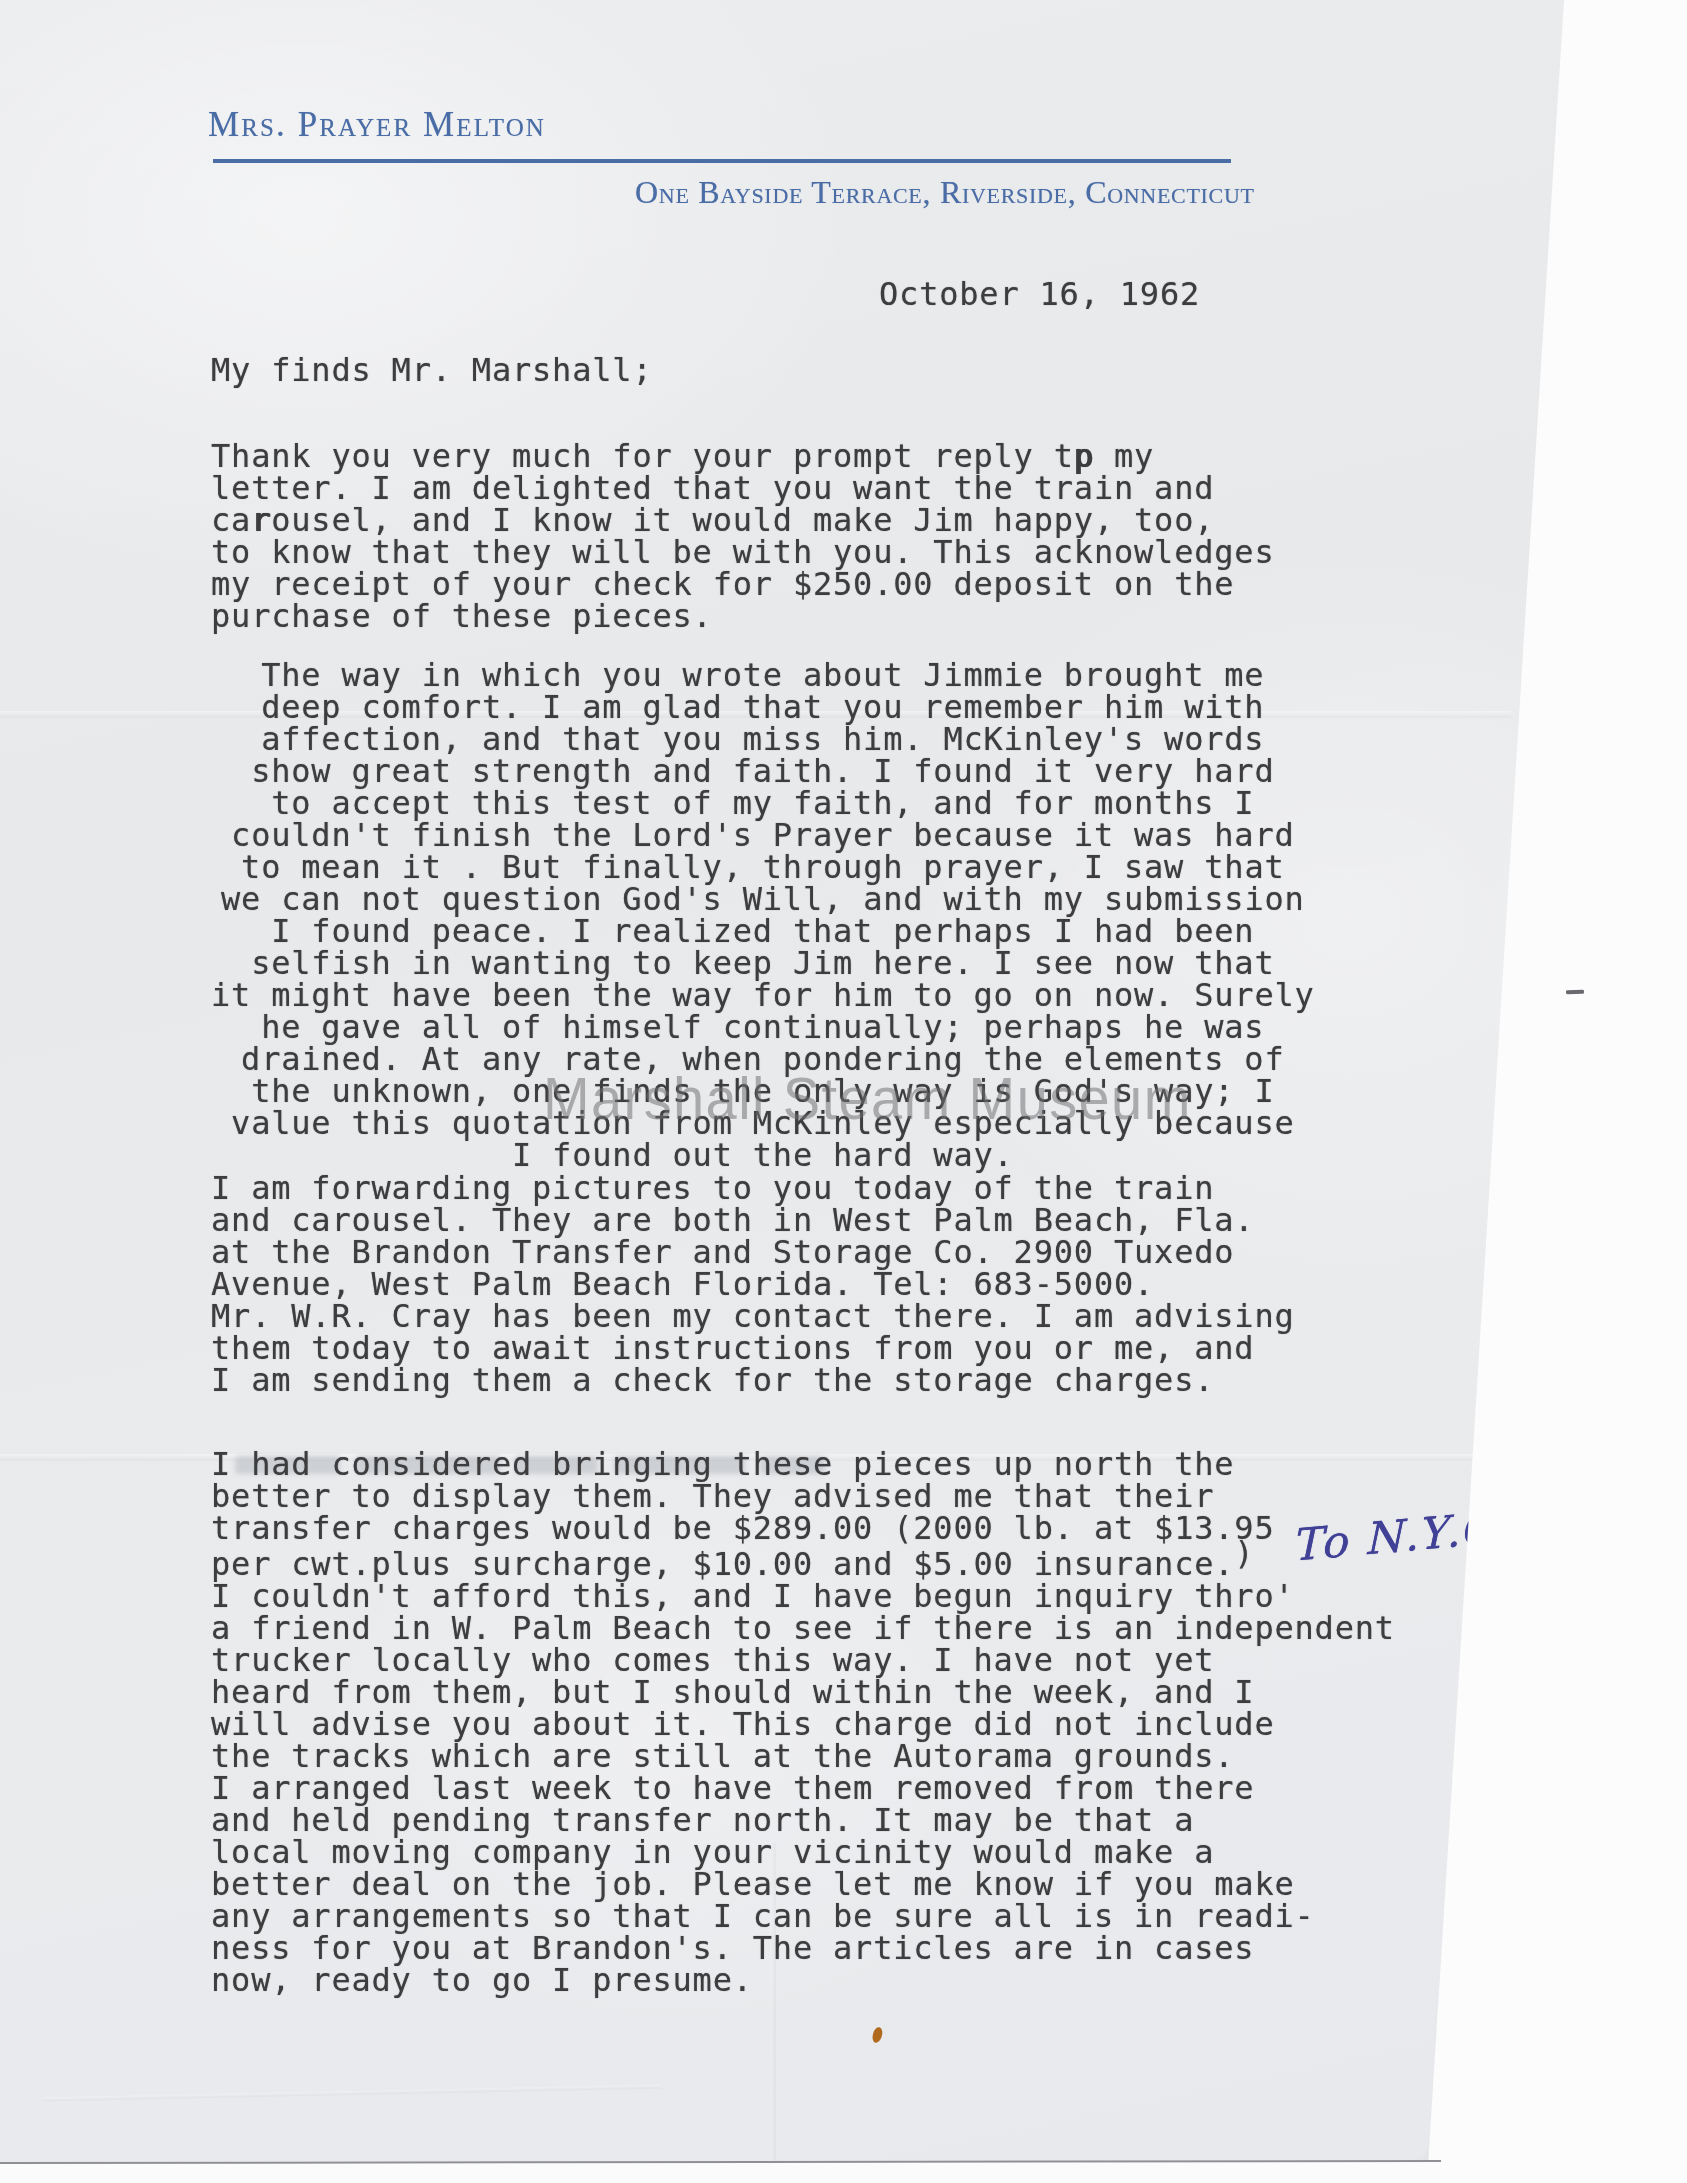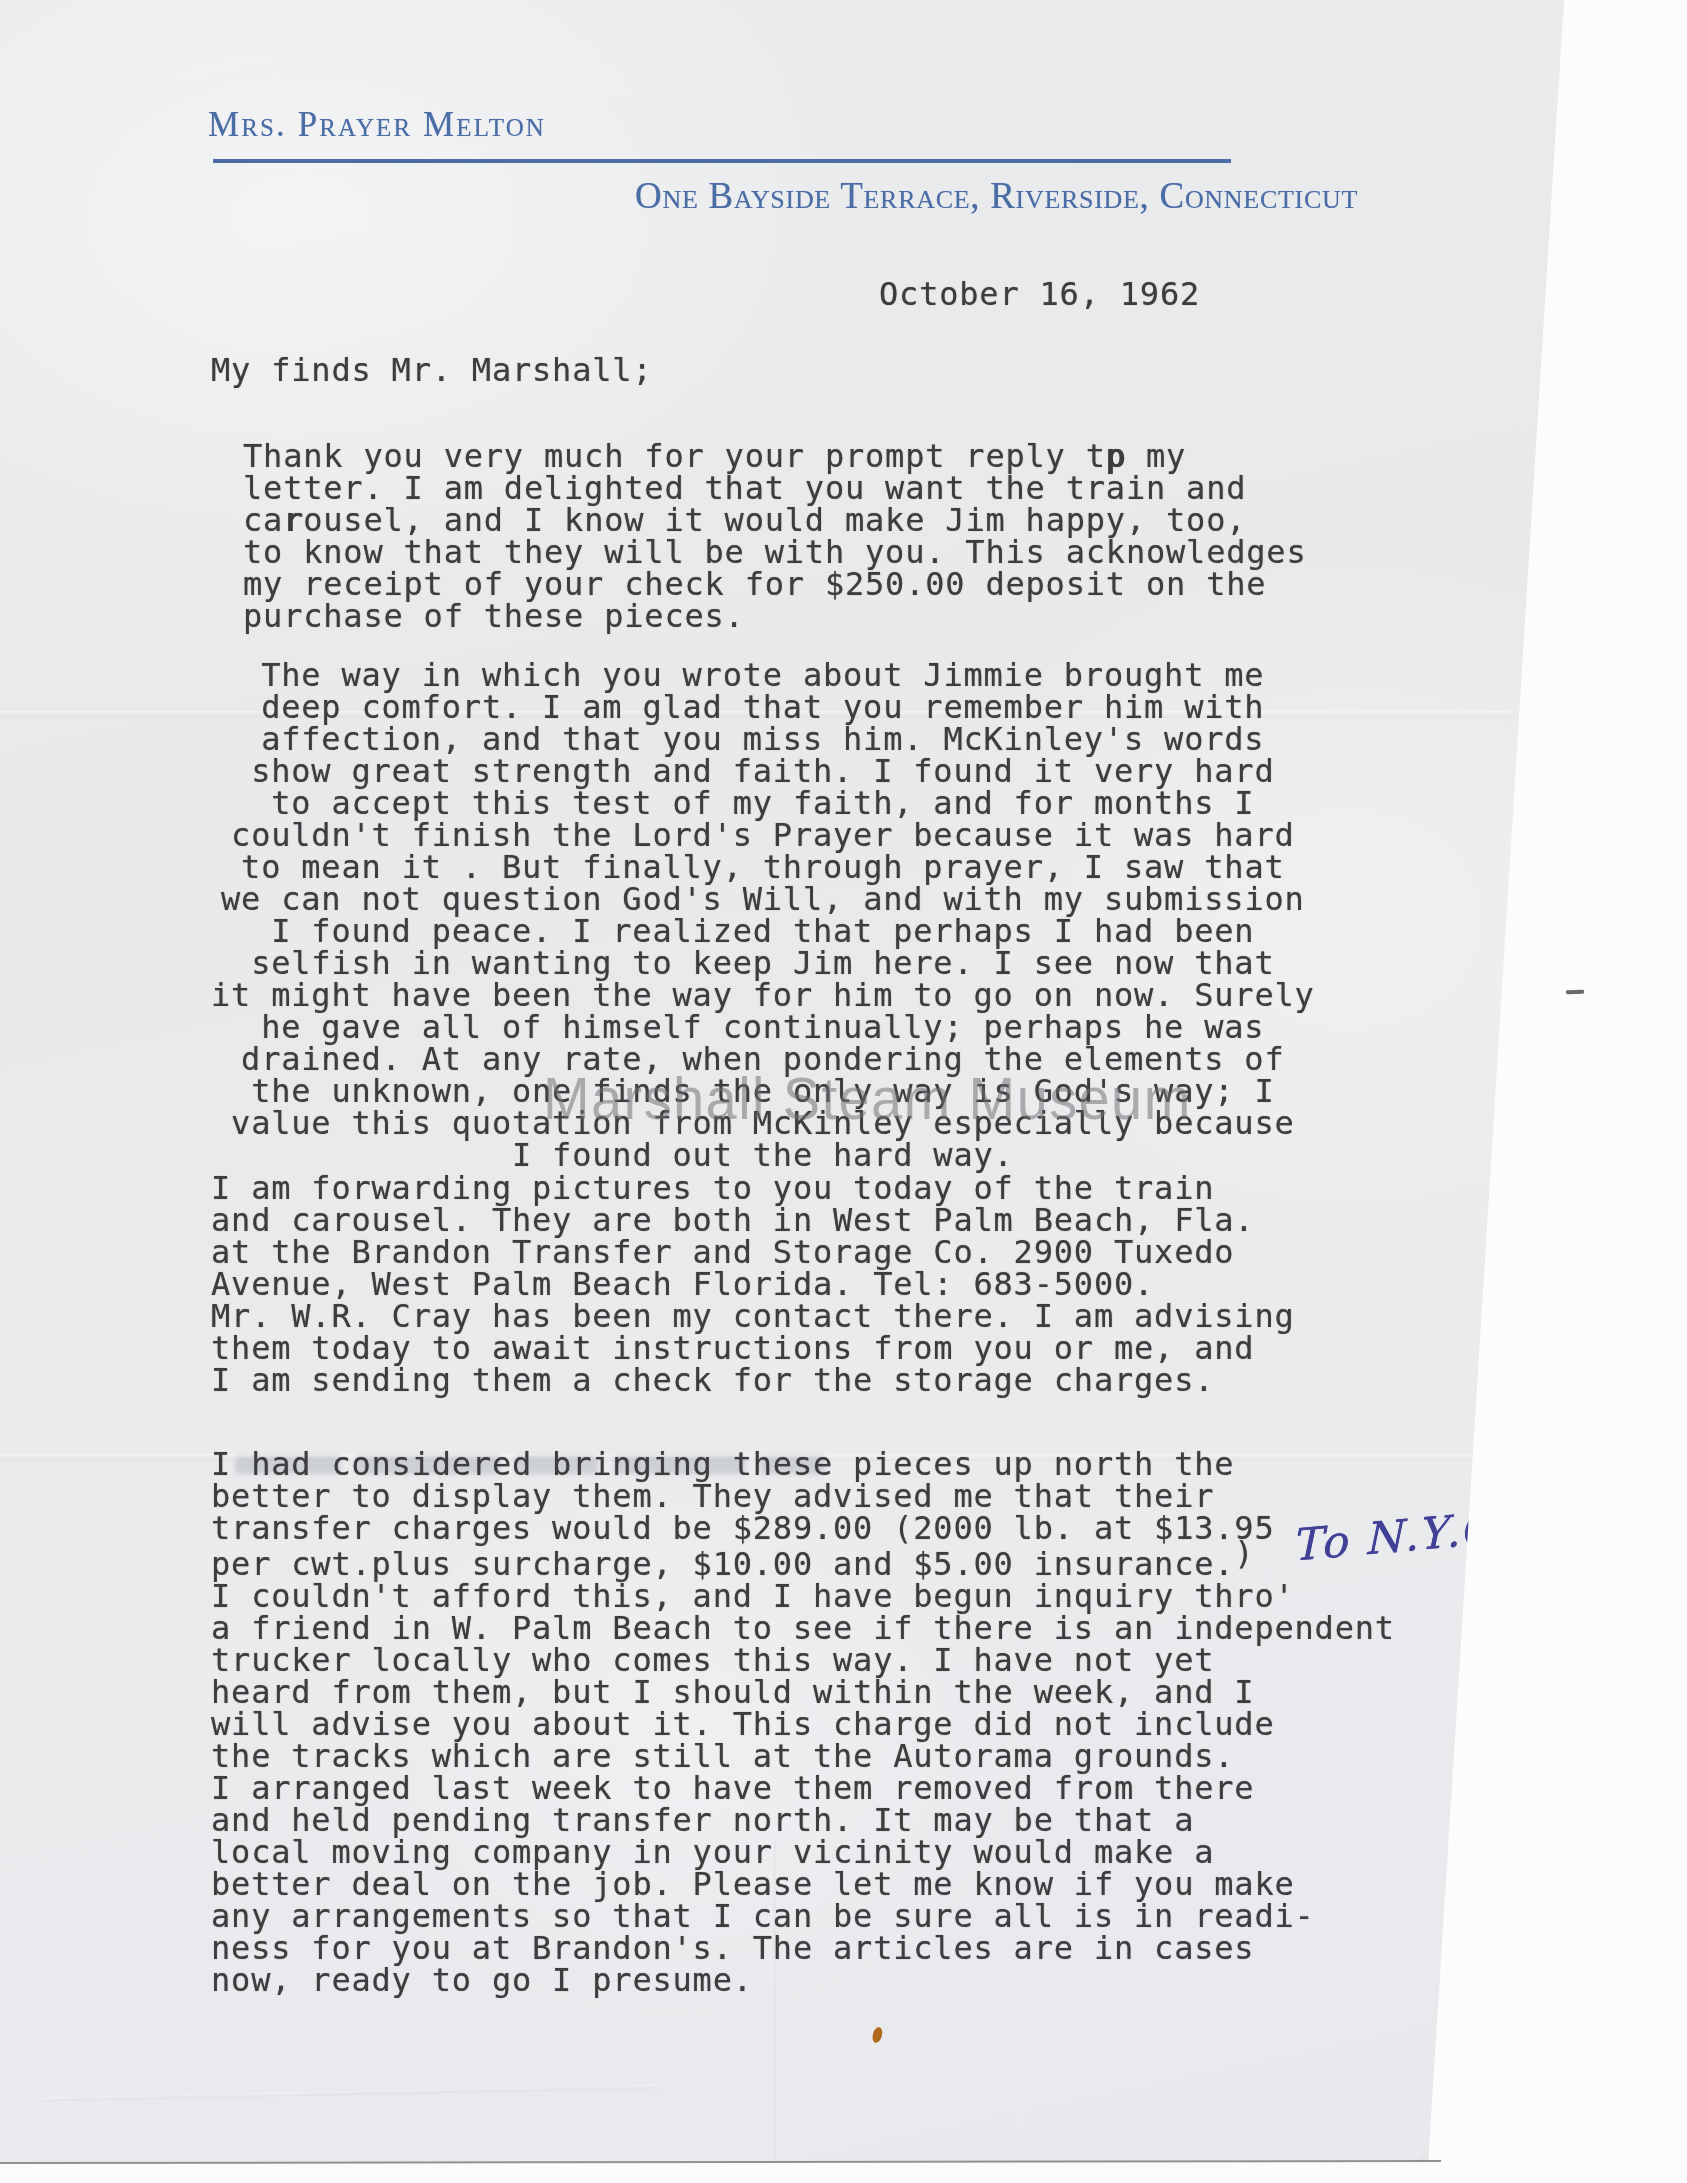--- a/index.html
+++ b/index.html
@@ -53,35 +53,35 @@
     text-shadow:0 0 0.7px rgba(74,109,166,0.55);
   }
   .lh-rule{
     position:absolute;left:213px;top:159px;width:1018px;height:3.5px;z-index:2;
     background:var(--accent,#4a6da6);
     box-shadow:0 5.6px 0 -2.1px rgba(74,109,166,0.35);
   }
   .lh-address{
     position:absolute;left:635px;top:174px;z-index:2;
     font-family:"Liberation Serif", serif;font-variant:small-caps;
-    font-size:37px;letter-spacing:0.7px;color:var(--accent,#4a6da6);
+    font-size:32px;letter-spacing:0.7px;color:var(--accent,#4a6da6);
     text-shadow:0 0 0.7px rgba(74,109,166,0.5);
   }
   
   .typed{
     position:absolute;left:211px;z-index:2;
     font-family:"DejaVu Sans Mono", monospace;
     font-size:32px;line-height:32px;letter-spacing:0.8px;
     color:var(--ink,#3d3d3f);
     text-shadow:0 0 1.1px rgba(56,56,58,0.55);
     white-space:pre;
   }
   .date-line{left:879px;top:278px;}
   .salutation{top:354px;}
-  .para.p1{top:440px;margin-left:32px;}
+  .para.p1{top:440px;}
   .para.p2{top:659px;text-align:center;}
   .para.p3{top:1172px;}
   .para.p4{top:1448px;}
   .line{white-space:pre;}
   .u{text-decoration-thickness:2.1px;text-underline-offset:4.9px;}
   .raised{position:relative;top:-11.2px;}
   .ov{text-shadow:1.1px 0 currentColor,-0.7px 0 currentColor,0 0 1.1px rgba(56,56,58,0.55);}
   .hand{
     font-family:"DejaVu Serif", serif;font-style:italic;
     font-size:44px;letter-spacing:2.1px;color:var(--hand,#3f4096);

